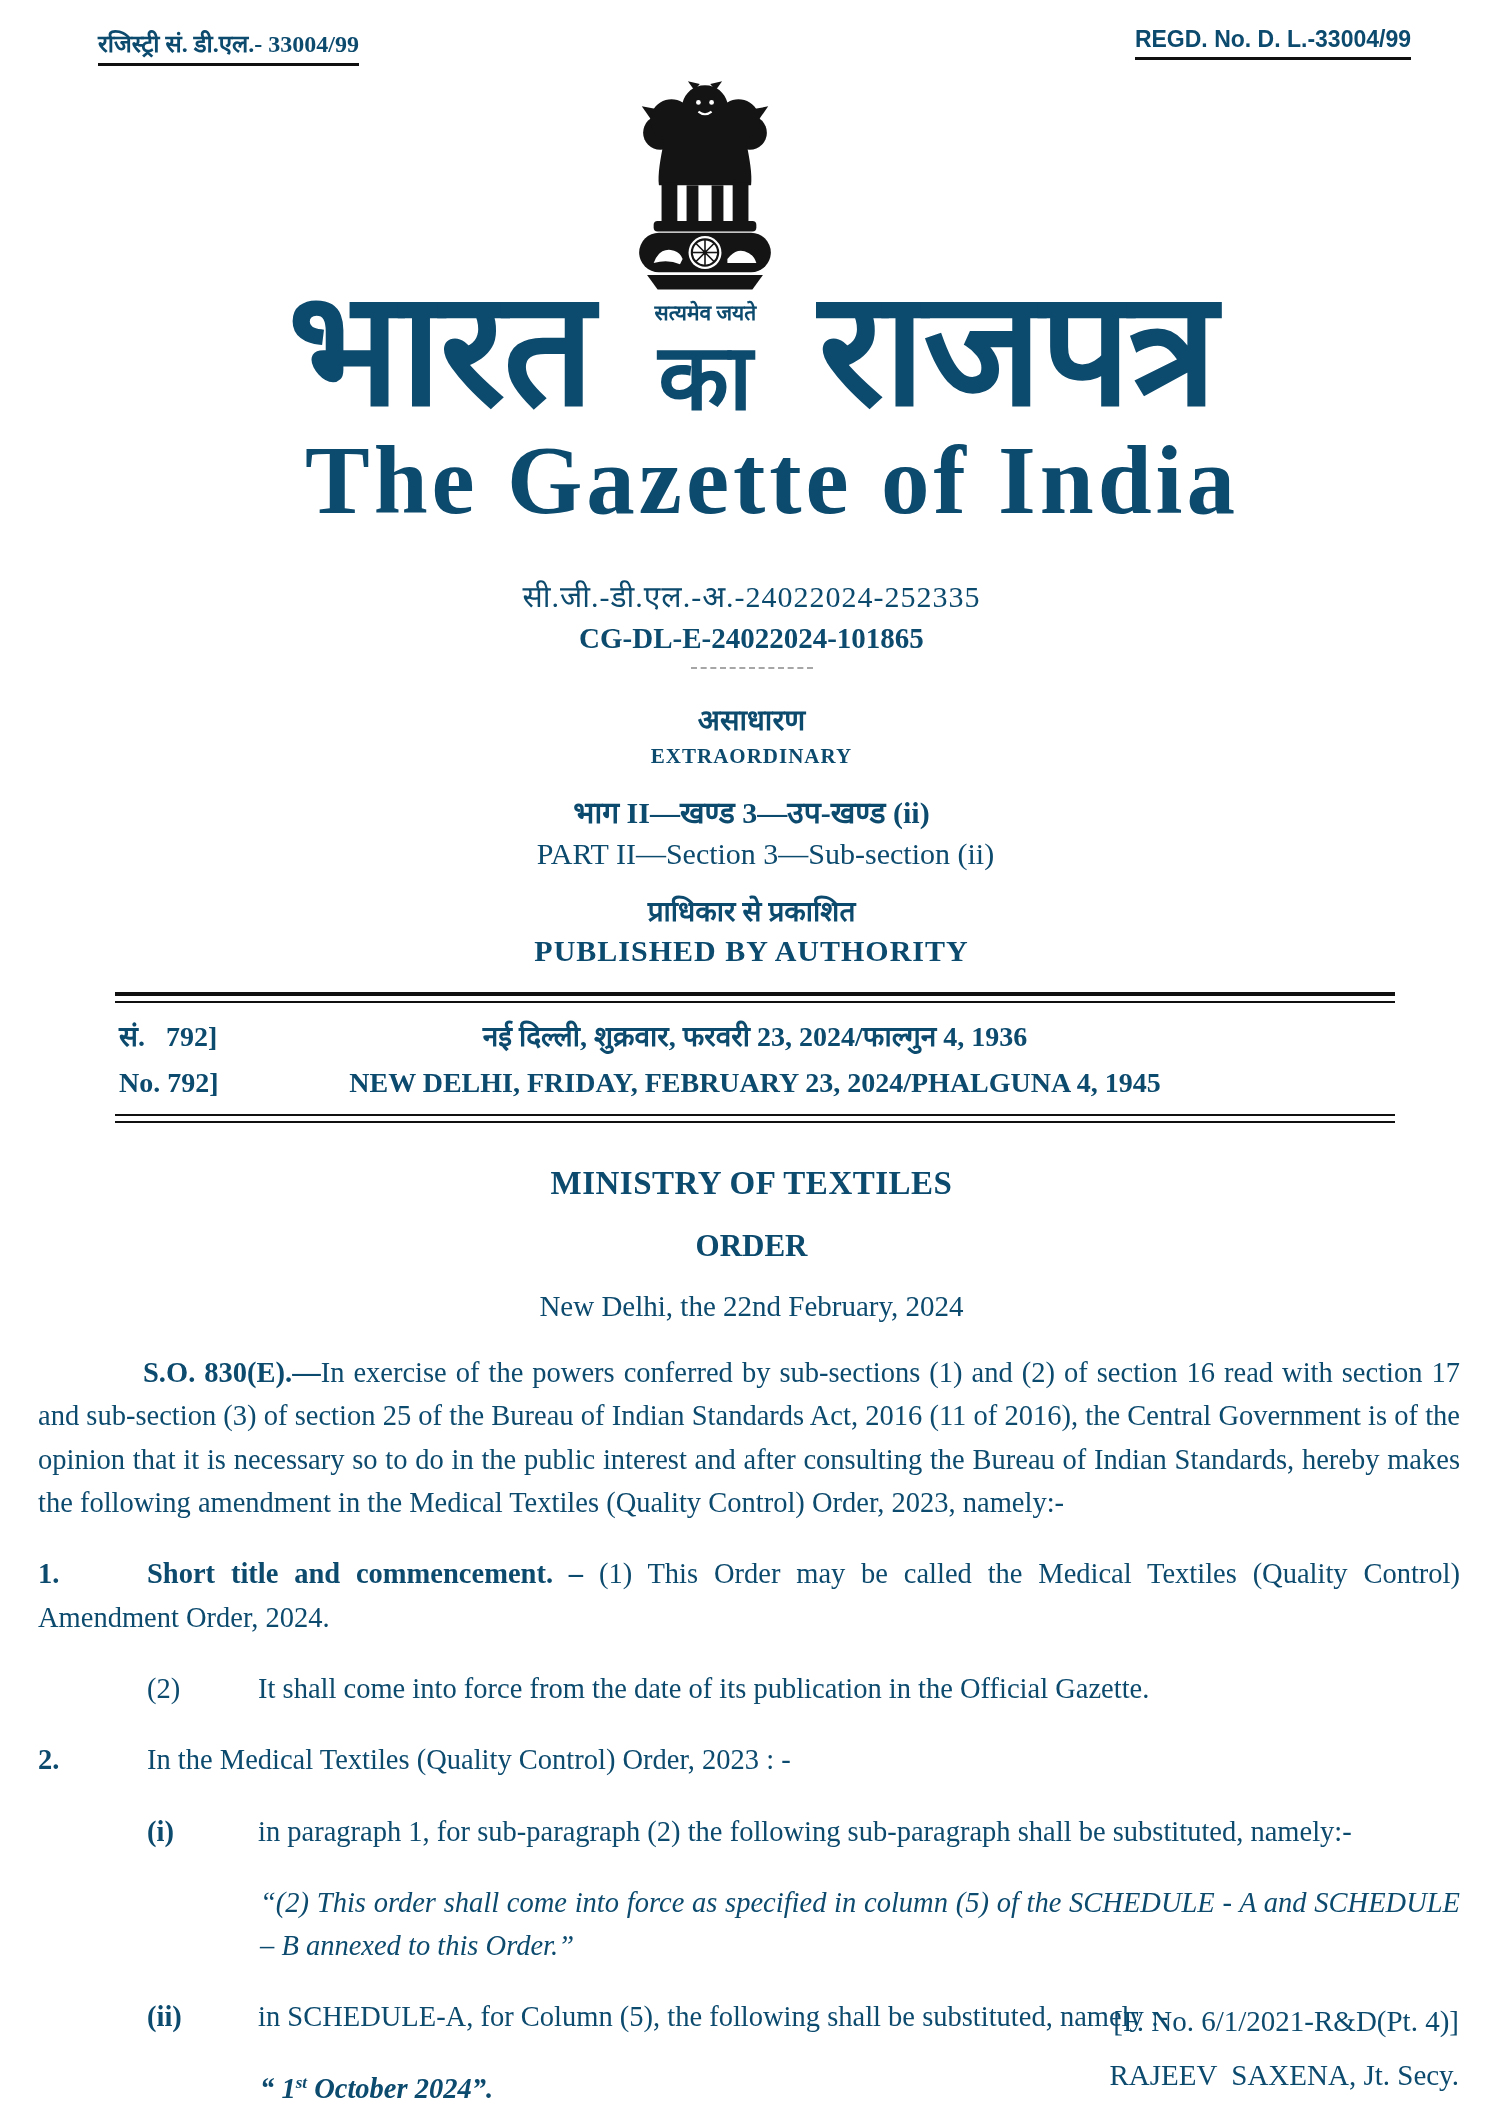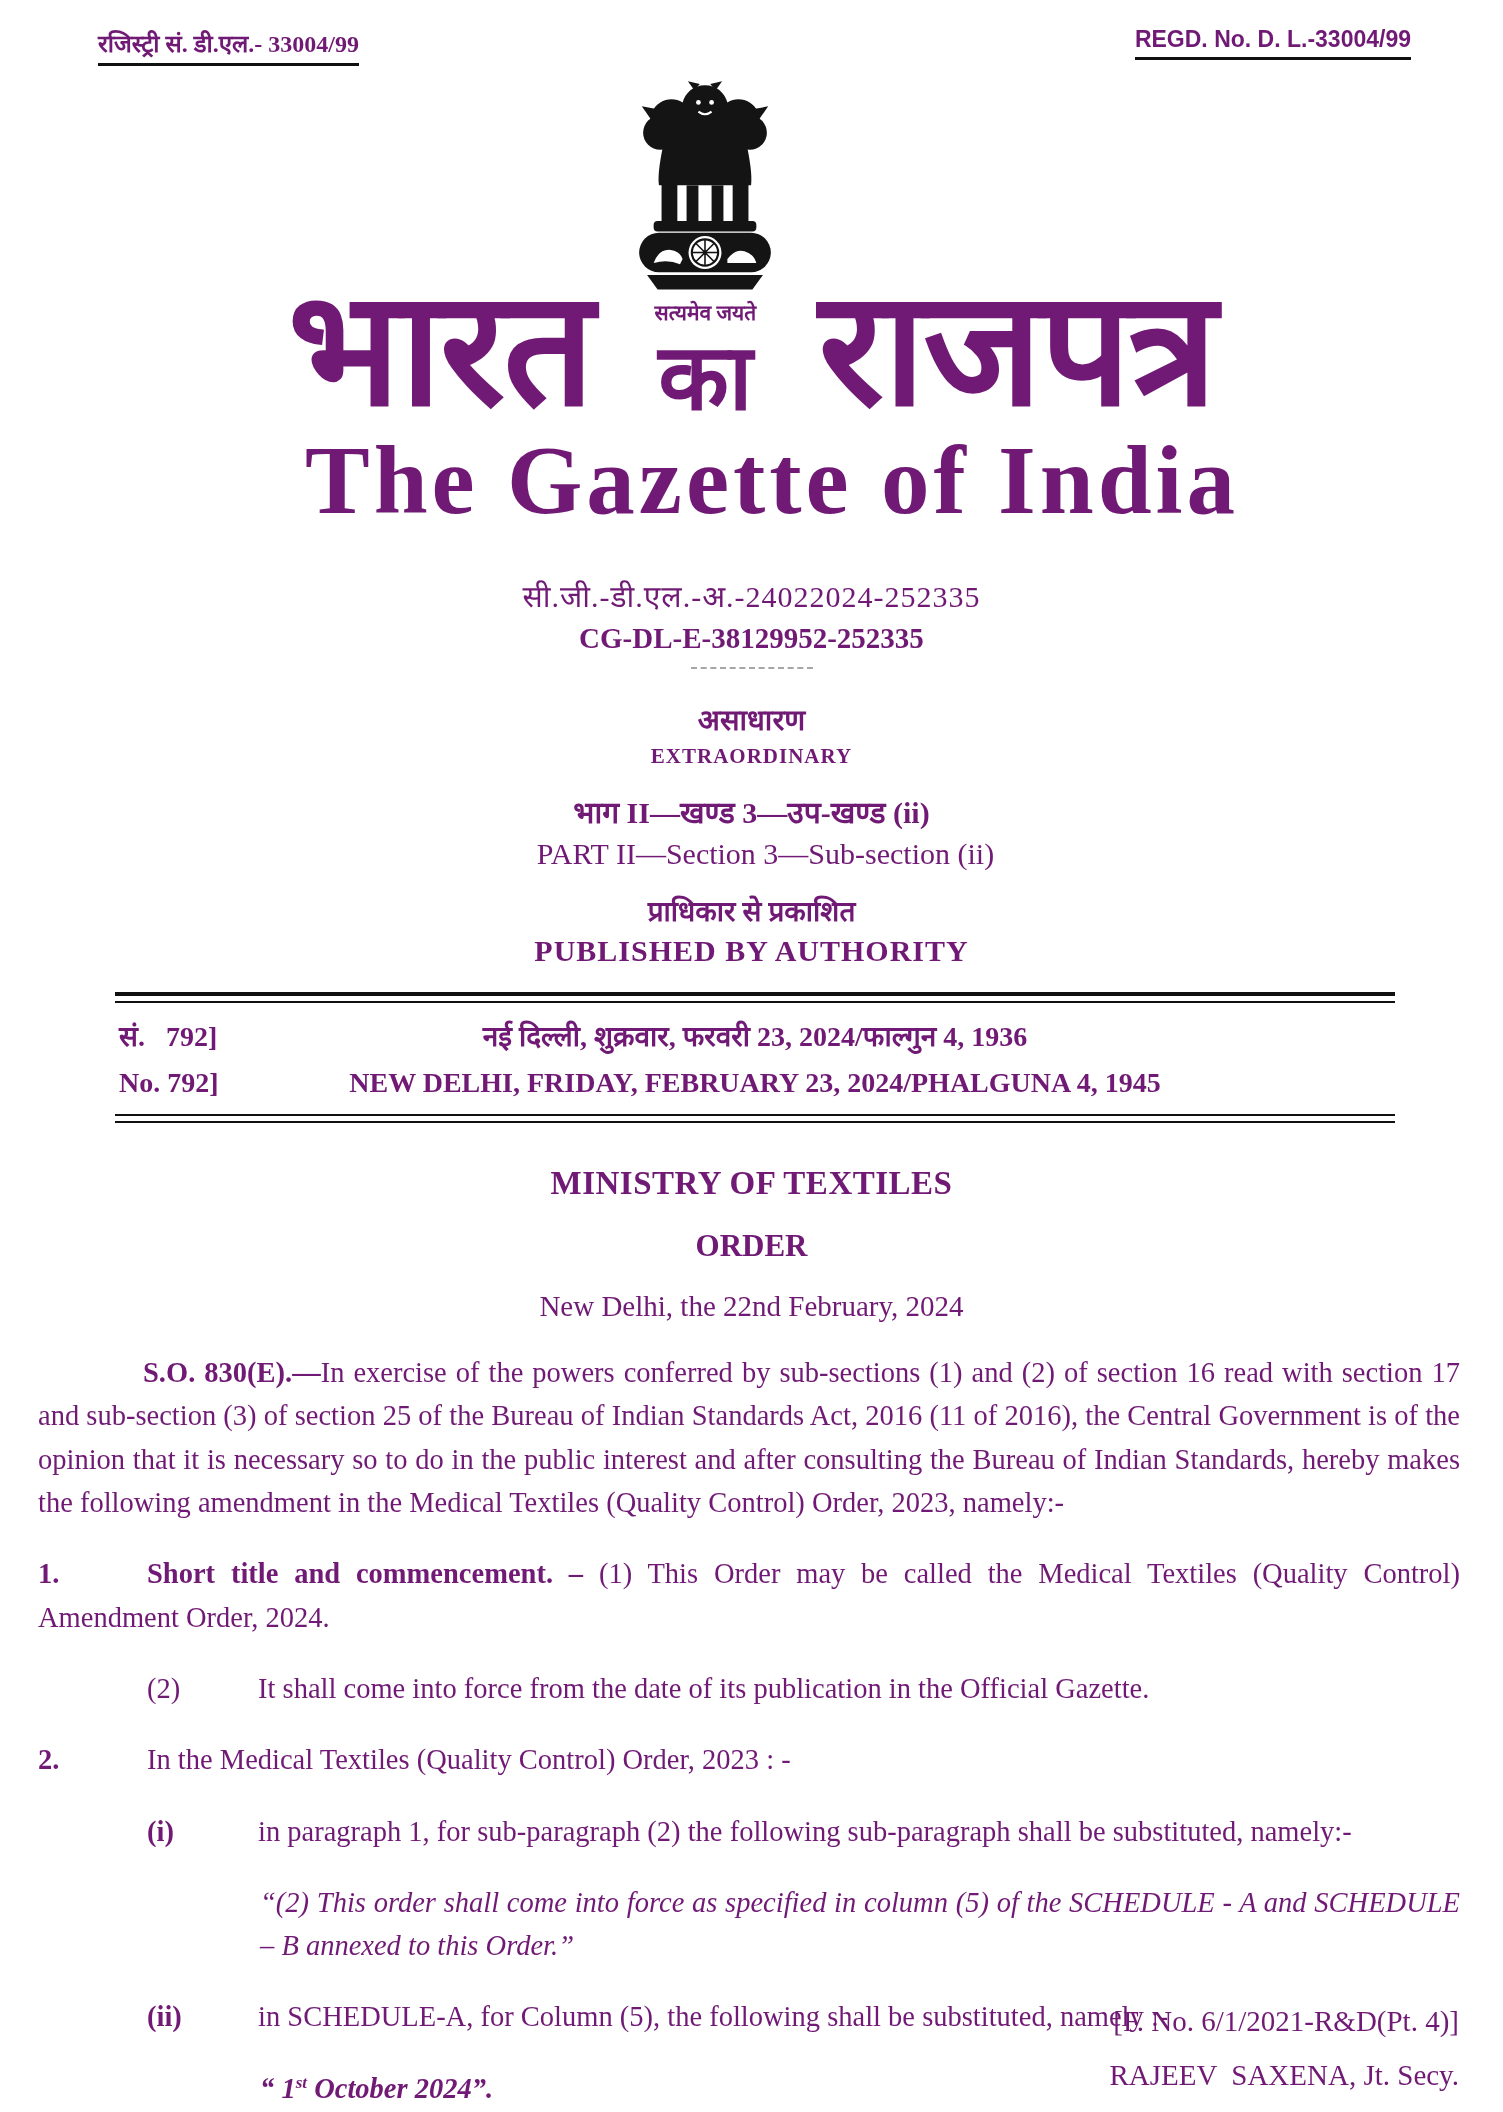--- a/index.html
+++ b/index.html
@@ -1,21 +1,21 @@
 <!DOCTYPE html>
 <html><head>
 <meta charset="utf-8">
 <style>
   html,body{margin:0;padding:0;background:#e8e8e8;}
   .page{
     position:relative;
     width:1503px;height:2112px;
     margin:0 auto;
     background:#ffffff;
-    color:#701a75;
+    color:#0c4a6e;
     font-family:"Liberation Serif","DejaVu Serif",serif;
     overflow:hidden;
     box-sizing:border-box;
   }
   
   .top-row{
     display:flex;justify-content:space-between;align-items:flex-start;
     padding:26px 92px 0 98px;
   }
   .reg{font-size:24px;font-weight:bold;border-bottom:3px solid #101010;padding-bottom:4px;white-space:pre;}
@@ -128,21 +128,21 @@
       <span class="motto">सत्यमेव जयते</span>
       <span class="mast-ka">का</span>
     </div>
     <span class="mast-hi">राजपत्र</span>
   </div>
 
   <div class="gazette-title">The Gazette of India</div>
 
   <div class="id-block">
     <div class="id-hi">सी.जी.-डी.एल.-अ.-24022024-252335</div>
-    <div class="id-en">CG-DL-E-38129952-252335</div>
+    <div class="id-en">CG-DL-E-24022024-101865</div>
     <div class="dashed-sep"></div>
   </div>
 
   <div class="pub-block">
     <div class="pub-hi-extra">असाधारण</div>
     <div class="pub-en-extra">EXTRAORDINARY</div>
     <div class="pub-hi-part">भाग II—खण्ड 3—उप-खण्ड (ii)</div>
     <div class="pub-en-part">PART II—Section 3—Sub-section (ii)</div>
     <div class="pub-hi-auth">प्राधिकार से प्रकाशित</div>
     <div class="pub-en-auth">PUBLISHED BY AUTHORITY</div>

